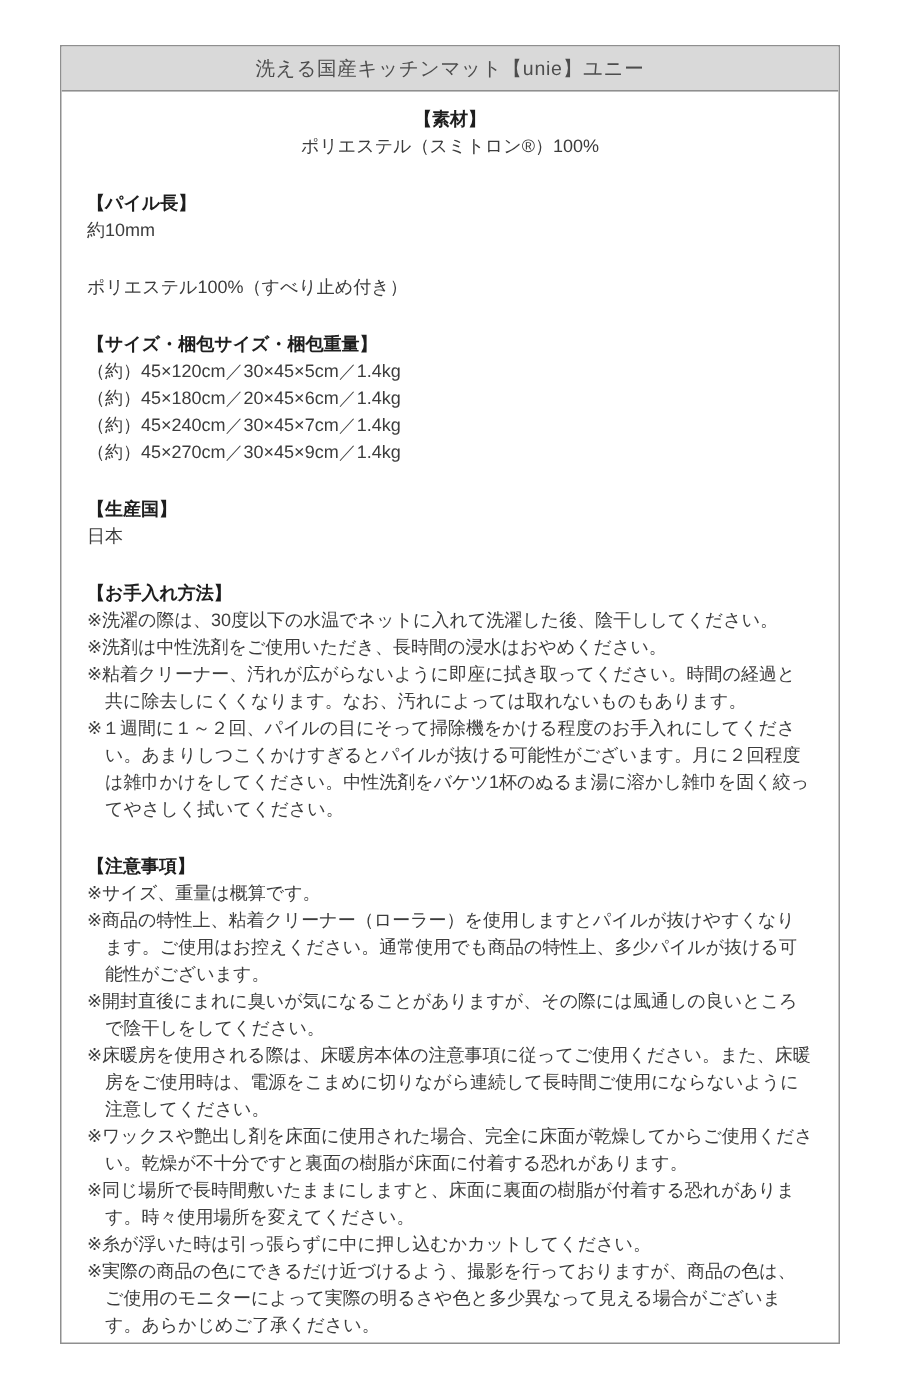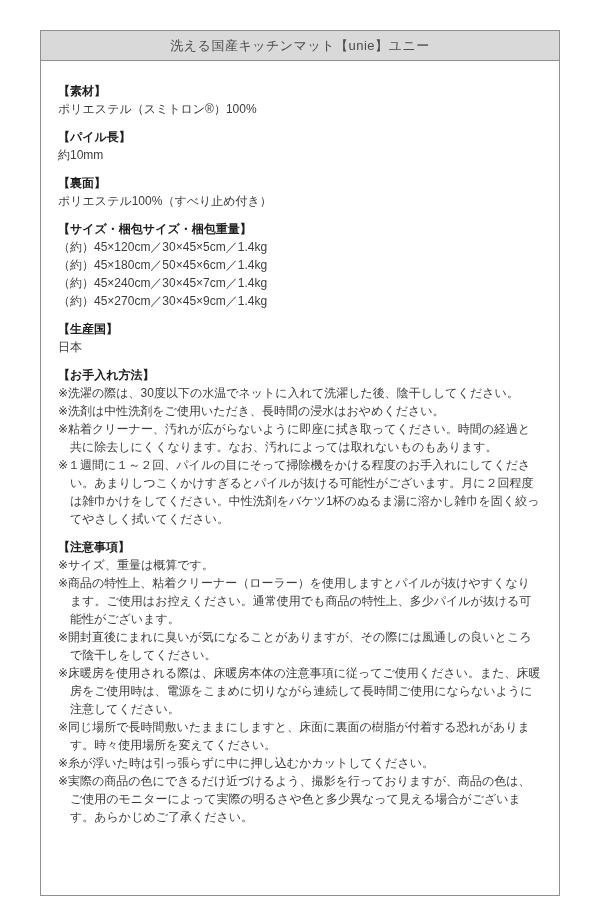--- a/index.html
+++ b/index.html
@@ -34,22 +34,22 @@
     font-size: 13px;
     color: #4d4d4d;
     letter-spacing: 0.5px;
   }
   .spec-body {
     padding: 9px 17px 14px 17px;
     font-size: 12px;
     line-height: 18px;
     color: #3c3c3c;
   }
-  .section { margin-top: 10px; }
-  .section:first-child { margin-top: 12px; }
+  .section { margin-top: 20px; }
+  .section:first-child { margin-top: 0; text-align: center; }
   .section-heading {
     font-weight: bold;
     color: #1e1e1e;
     font-size: 12px;
     line-height: 18px;
   }
   .line {
     
     padding-left: 1em;
     text-indent: -1em;
@@ -69,28 +69,27 @@
         <div class="section-heading">【素材】</div>
         <p class="line">ポリエステル（スミトロン®）100%</p>
       </div>
 
       <div class="section">
         <div class="section-heading">【パイル長】</div>
         <p class="line">約10mm</p>
       </div>
 
       <div class="section">
-        <div class="section-heading">【裏面】</div>
         <p class="line">ポリエステル100%（すべり止め付き）</p>
       </div>
 
       <div class="section">
         <div class="section-heading">【サイズ・梱包サイズ・梱包重量】</div>
         <p class="line">（約）45×120cm／30×45×5cm／1.4kg</p>
-        <p class="line">（約）45×180cm／50×45×6cm／1.4kg</p>
+        <p class="line">（約）45×180cm／20×45×6cm／1.4kg</p>
         <p class="line">（約）45×240cm／30×45×7cm／1.4kg</p>
         <p class="line">（約）45×270cm／30×45×9cm／1.4kg</p>
       </div>
 
       <div class="section">
         <div class="section-heading">【生産国】</div>
         <p class="line">日本</p>
       </div>
 
       <div class="section">
@@ -100,20 +99,21 @@
         <p class="line">※粘着クリーナー、汚れが広がらないように即座に拭き取ってください。時間の経過と共に除去しにくくなります。なお、汚れによっては取れないものもあります。</p>
         <p class="line">※１週間に１～２回、パイルの目にそって掃除機をかける程度のお手入れにしてください。あまりしつこくかけすぎるとパイルが抜ける可能性がございます。月に２回程度は雑巾かけをしてください。中性洗剤をバケツ1杯のぬるま湯に溶かし雑巾を固く絞ってやさしく拭いてください。</p>
       </div>
 
       <div class="section">
         <div class="section-heading">【注意事項】</div>
         <p class="line">※サイズ、重量は概算です。</p>
         <p class="line">※商品の特性上、粘着クリーナー（ローラー）を使用しますとパイルが抜けやすくなります。ご使用はお控えください。通常使用でも商品の特性上、多少パイルが抜ける可能性がございます。</p>
         <p class="line">※開封直後にまれに臭いが気になることがありますが、その際には風通しの良いところで陰干しをしてください。</p>
         <p class="line">※床暖房を使用される際は、床暖房本体の注意事項に従ってご使用ください。また、床暖房をご使用時は、電源をこまめに切りながら連続して長時間ご使用にならないように注意してください。</p>
+        <p class="line">※ワックスや艶出し剤を床面に使用された場合、完全に床面が乾燥してからご使用ください。乾燥が不十分ですと裏面の樹脂が床面に付着する恐れがあります。</p>
         <p class="line">※同じ場所で長時間敷いたままにしますと、床面に裏面の樹脂が付着する恐れがあります。時々使用場所を変えてください。</p>
         <p class="line">※糸が浮いた時は引っ張らずに中に押し込むかカットしてください。</p>
         <p class="line">※実際の商品の色にできるだけ近づけるよう、撮影を行っておりますが、商品の色は、ご使用のモニターによって実際の明るさや色と多少異なって見える場合がございます。あらかじめご了承ください。</p>
       </div>
 
     </div>
   </div>
 </div>
 
 </body></html>

